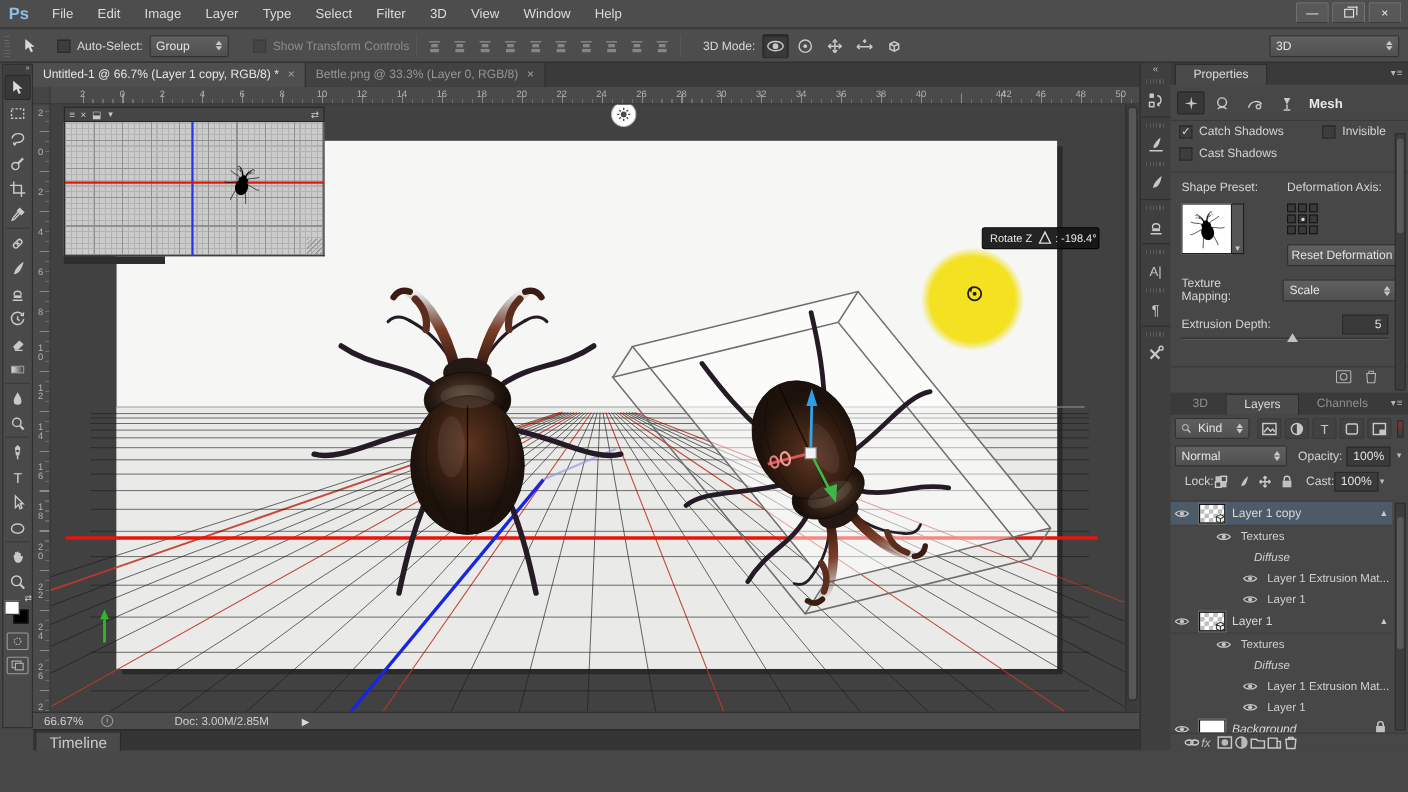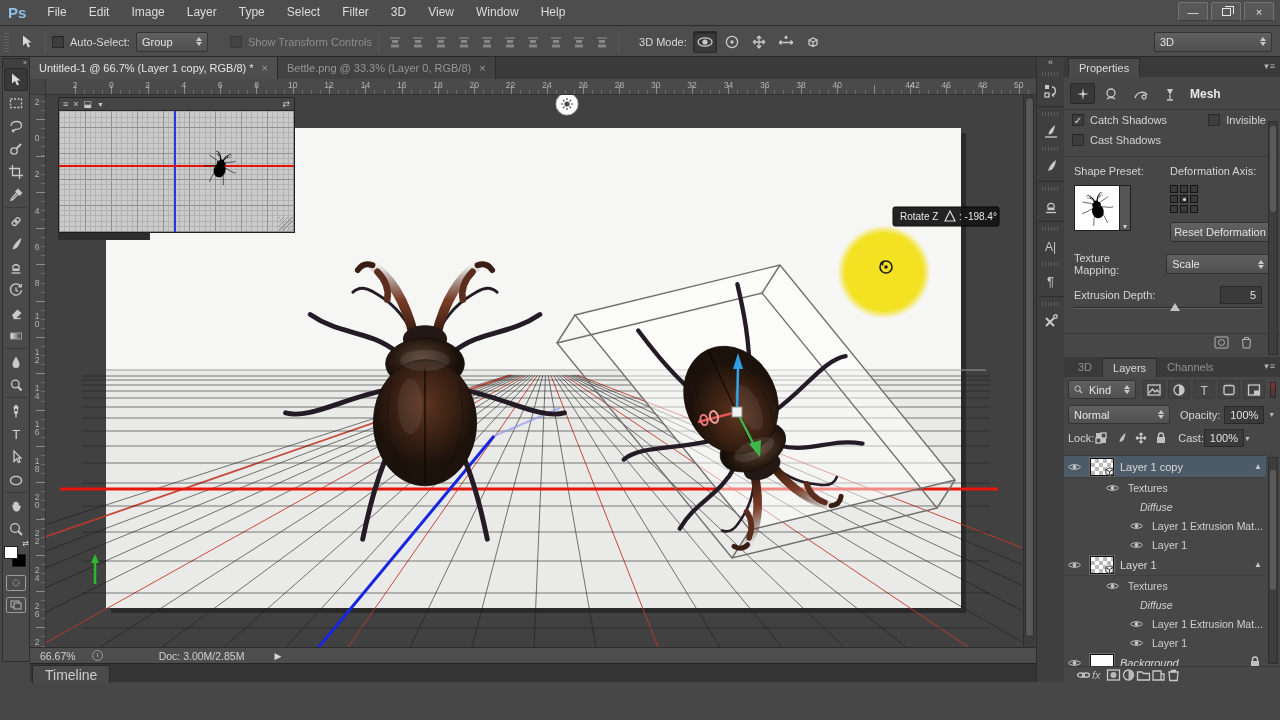--- a/index.html
+++ b/index.html
@@ -96,21 +96,21 @@
   
   #dock{position:absolute;left:1036px;top:57px;width:28px;height:625px;background:#3f3f3f;border-left:1px solid #2c2c2c;z-index:20;display:flex;flex-direction:column;align-items:center;}
   #dock .dock-head{width:100%;color:#bdbdbd;font-size:9px;text-align:center;height:12px;}
   .dock-grip{width:18px;height:4px;background:repeating-linear-gradient(90deg,#5d5d5d 0 1px,transparent 1px 3px);margin:3px 0 2px;}
   .dock-item{width:24px;height:26px;display:flex;align-items:center;justify-content:center;color:#c8c8c8;}
   .dock-sep{width:26px;height:1px;background:#2e2e2e;margin:2px 0;}
 
   
   #panels{position:absolute;left:1064px;top:57px;width:216px;height:625px;background:#474747;z-index:20;}
   .ptab-row{height:20px;background:#3a3a3a;display:flex;align-items:flex-end;position:relative;}
-  .ptab{height:19px;line-height:19px;font-size:11px;padding:0 10px;}
+  .ptab{height:19px;line-height:19px;font-size:11px;padding:0 16px;}
   .ptab.active{background:#4a4a4a;color:#dcdcdc;border:1px solid #2b2b2b;border-bottom:none;}
   .ptab.inactive{color:#909090;}
   .pmenu{position:absolute;right:4px;top:4px;color:#b5b5b5;font-size:9px;letter-spacing:1px;}
   .plabel{color:#d4d4d4;font-size:11px;}
   .prow{display:flex;align-items:center;}
 
   
   #prop-icons{display:flex;align-items:center;gap:4px;padding:6px 6px 5px;}
   #prop-icons .pi{width:25px;height:21px;display:flex;align-items:center;justify-content:center;border-radius:2px;}
   #prop-icons .pi.sel{background:#383838;border:1px solid #282828;}
@@ -129,21 +129,21 @@
   #ext-slider .track{position:absolute;left:0;right:0;top:4px;height:2px;background:#2c2c2c;border-bottom:1px solid #5d5d5d;}
   #ext-slider .thumbt{position:absolute;left:96px;top:0;width:0;height:0;border-left:5px solid transparent;border-right:5px solid transparent;border-bottom:8px solid #c2c2c2;}
   #prop-bottom{position:absolute;left:0;right:0;top:276px;height:18px;border-top:1px solid #3a3a3a;display:flex;justify-content:flex-end;align-items:center;gap:12px;padding-right:28px;color:#b5b5b5;}
   .pscroll{position:absolute;right:2px;width:10px;background:#3d3d3d;border:1px solid #2e2e2e;}
   .pscroll .thumb{position:absolute;left:1px;width:6px;background:#5a5a5a;border-radius:3px;}
 
   
   #layers-filter{display:flex;align-items:center;gap:3px;padding:3px 4px;}
   .lf-ic{width:22px;height:19px;display:flex;align-items:center;justify-content:center;border:1px solid #3a3a3a;border-radius:2px;background:#424242;color:#c6c6c6;}
   #blend-row{display:flex;align-items:center;gap:4px;padding:3px 4px;}
-  #lock-row{display:flex;align-items:center;gap:0;padding:2px 4px 4px;}
+  #lock-row{display:flex;align-items:center;gap:0;padding:2px 4px 4px;margin-left:9px;}
   .mini-ic{color:#c0c0c0;display:flex;align-items:center;justify-content:center;}
   #layers-list{position:absolute;left:0;top:98px;width:202px;bottom:16px;overflow:hidden;border-top:1px solid #3a3a3a;}
   .lrow{display:flex;align-items:center;height:20px;color:#d9d9d9;font-size:11px;gap:6px;position:relative;}
   .lrow.group{height:22px;border-bottom:1px solid #3f3f3f;}
   .lrow.selected{background:#4d5a68;}
   .lrow .eye{width:20px;display:flex;justify-content:center;flex-shrink:0;}
   .lthumb{width:24px;height:18px;border:1.5px solid #0f0f0f;outline:1px solid #6a6a6a;background:
       linear-gradient(45deg,#b9b9b9 25%,transparent 25%,transparent 75%,#b9b9b9 75%),
       linear-gradient(45deg,#b9b9b9 25%,#ffffff 25%,#ffffff 75%,#b9b9b9 75%);
       background-size:8px 8px;background-position:0 0,4px 4px;position:relative;flex-shrink:0;}
@@ -826,21 +826,21 @@
             </div>
           </span>
         <span id="mesh-label">Mesh</span>
       </div>
       <div style="border-top:1px solid #3a3a3a">
         <div class="chk-row">
           <span class="checkbox">✓</span>
           <span class="plabel">Catch Shadows</span>
           <span style="flex:1"></span>
           <span class="checkbox"></span>
-          <span class="plabel" style="margin-right:6px">Invisible</span>
+          <span class="plabel" style="margin-right:12px">Invisible</span>
         </div>
         <div class="chk-row">
           <span class="checkbox"></span>
           <span class="plabel">Cast Shadows</span>
         </div>
       </div>
       <div id="prop-divider"></div>
       <div class="prow" style="padding:2px 10px;align-items:flex-start">
         <div style="width:96px">
           <div class="plabel">Shape Preset:</div>

